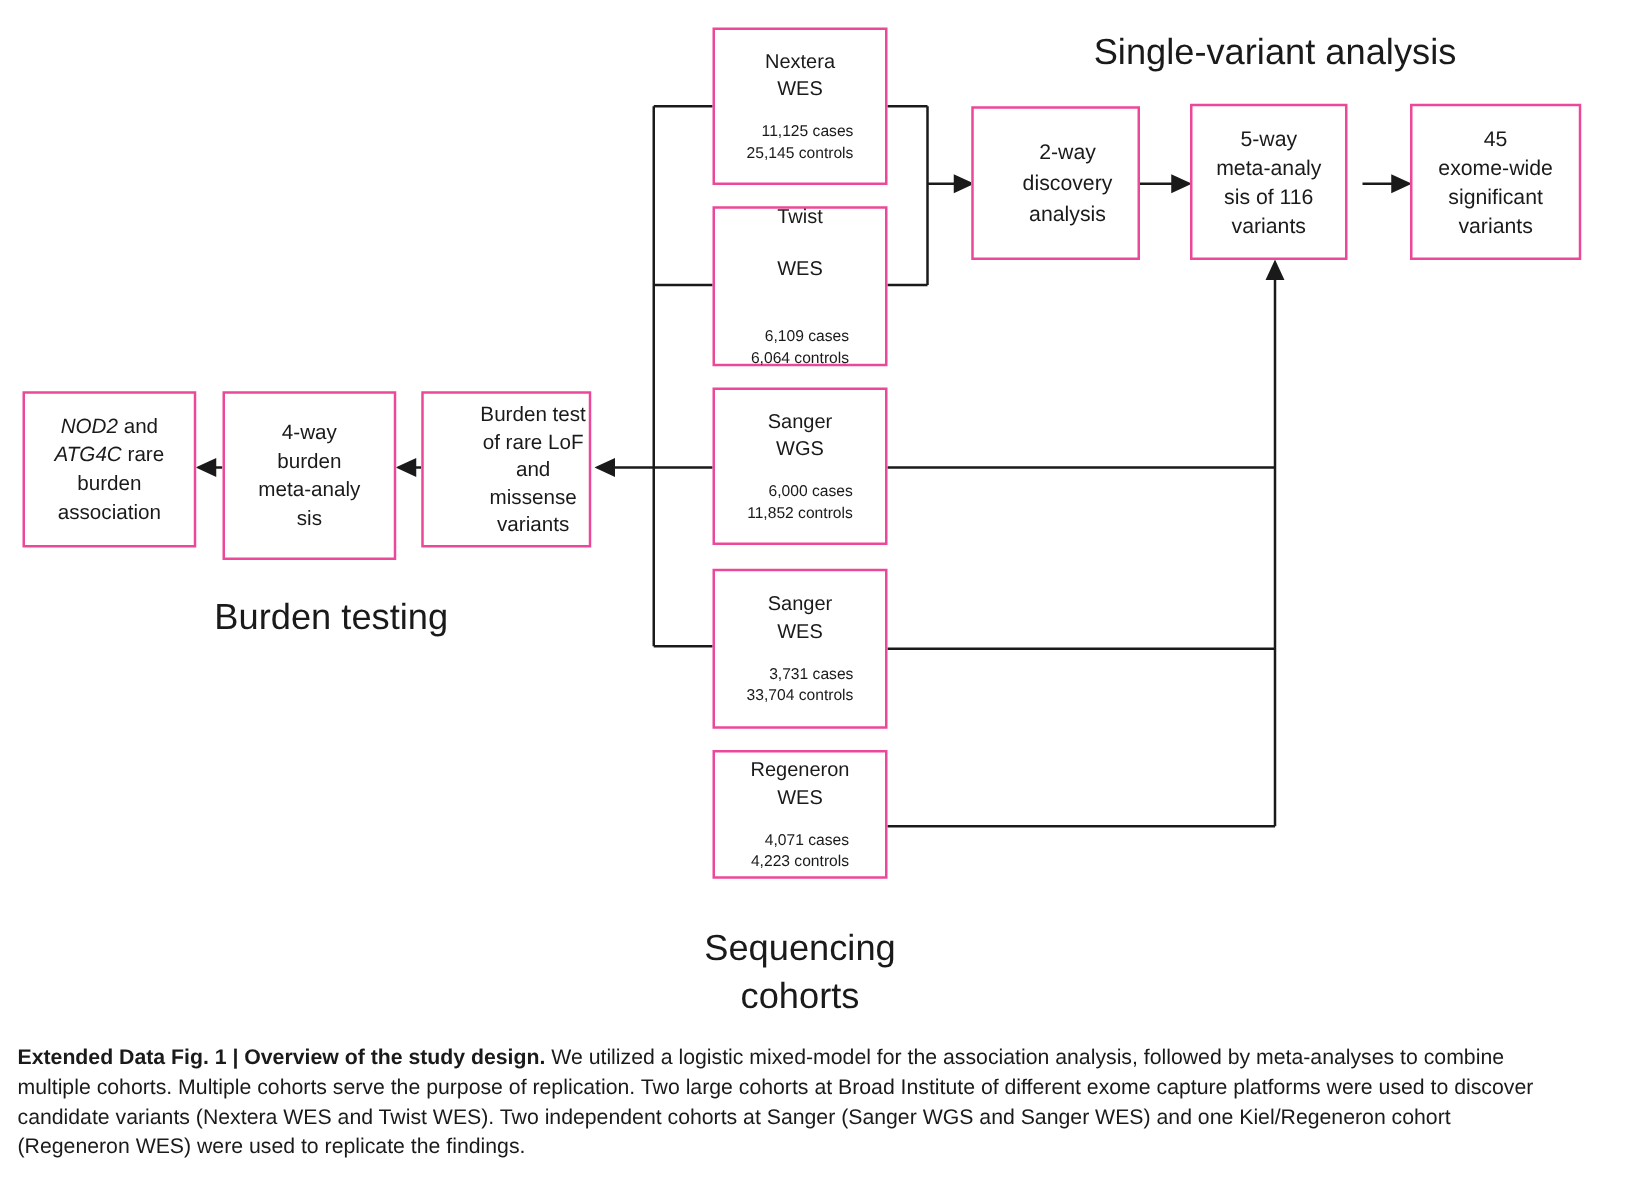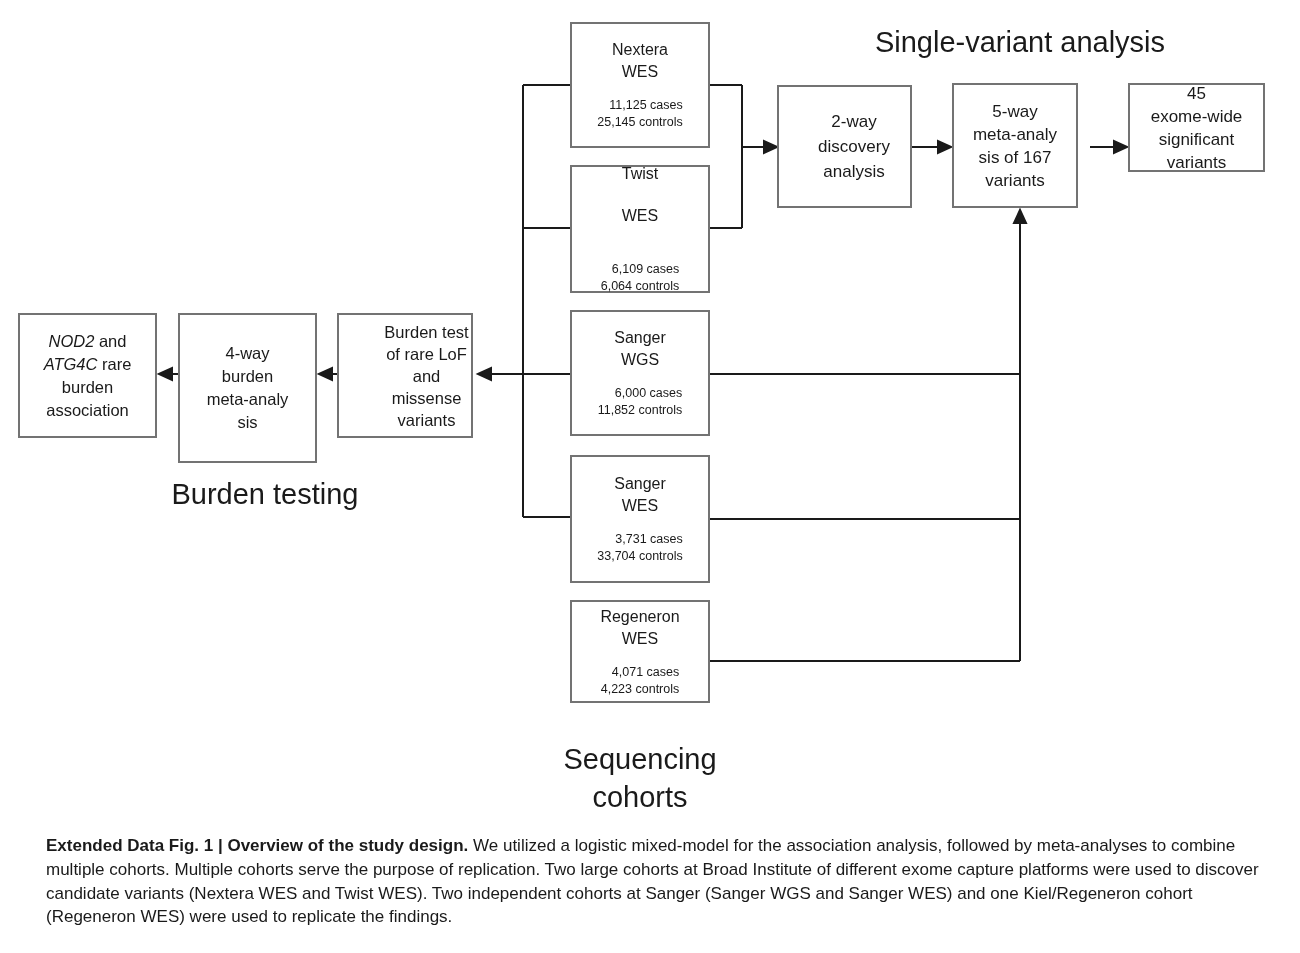--- a/index.html
+++ b/index.html
@@ -13,21 +13,21 @@
     overflow: hidden;
   }
   .lines-svg {
     position: absolute;
     left: 0; top: 0;
     width: 1300px; height: 840px;
   }
   .box {
     position: absolute;
     box-sizing: border-box;
-    border: 2px solid #737373;
+    border: 2px solid #ec4899;
     background: #ffffff;
     display: flex;
     flex-direction: column;
     justify-content: center;
     align-items: center;
     text-align: center;
   }
   .cohort .name { font-size: 16px; line-height: 22px; }
   .cohort .stat { font-size: 12.5px; line-height: 17px; }
   .cohort .stat-block { margin-top: 14px; text-align: right; }
@@ -42,21 +42,20 @@
   }
   .big-label.wrap { white-space: normal; }
   .caption {
     position: absolute;
     left: 14px;
     top: 834px;
     width: 1240px;
     font-size: 17px;
     line-height: 23.8px;
     text-align: left;
-    margin-left: 32px;
   }
   .caption .cap-bold { font-weight: bold; }
   i { font-style: italic; }
 </style>
 </head>
 <body>
 
 <div class="canvas">
 
   <svg class="lines-svg" viewBox="0 0 1300 840" xmlns="http://www.w3.org/2000/svg">
@@ -149,39 +148,39 @@
 
   <div class="box proc" style="left:777px; top:85px; width:135px; height:123px;padding-left:19px;">
     <div>2-way</div>
     <div>discovery</div>
     <div>analysis</div>
   </div>
 
   <div class="box proc" style="left:952px; top:83px; width:126px; height:125px; line-height:23px;">
     <div>5-way</div>
     <div>meta-analy</div>
-    <div>sis of 167</div>
+    <div>sis of 116</div>
     <div>variants</div>
   </div>
 
-  <div class="box proc" style="left:1128px; top:83px; width:137px; height:89px; line-height:23px;">
+  <div class="box proc" style="left:1128px; top:83px; width:137px; height:125px; line-height:23px;">
     <div>45</div>
     <div>exome-wide</div>
     <div>significant</div>
     <div>variants</div>
   </div>
 
   <div class="box leftbox" style="left:18px; top:313px; width:139px; height:125px;">
     <div><i>NOD2</i><span> and</span></div>
     <div><i>ATG4C</i><span> rare</span></div>
     <div>burden</div>
     <div>association</div>
   </div>
 
-  <div class="box leftbox" style="left:178px; top:313px; width:139px; height:150px;">
+  <div class="box leftbox" style="left:178px; top:313px; width:139px; height:135px;">
     <div>4-way</div>
     <div>burden</div>
     <div>meta-analy</div>
     <div>sis</div>
   </div>
 
   <div class="box leftbox" style="left:337px; top:313px; width:136px; height:125px; line-height:22px;padding-left:43px;">
     <div>Burden test</div>
     <div>of rare LoF</div>
     <div>and</div>

